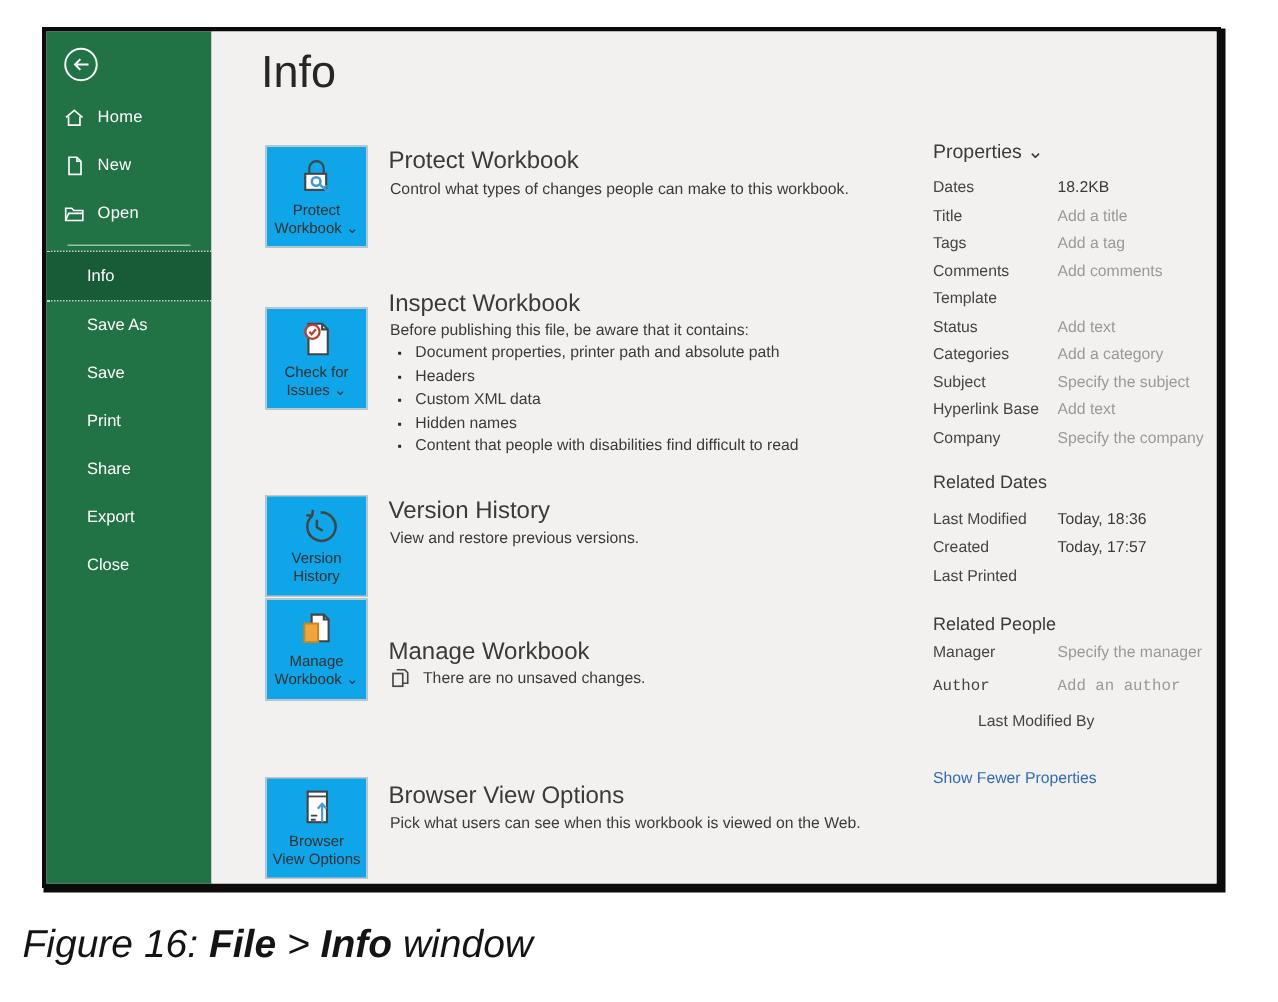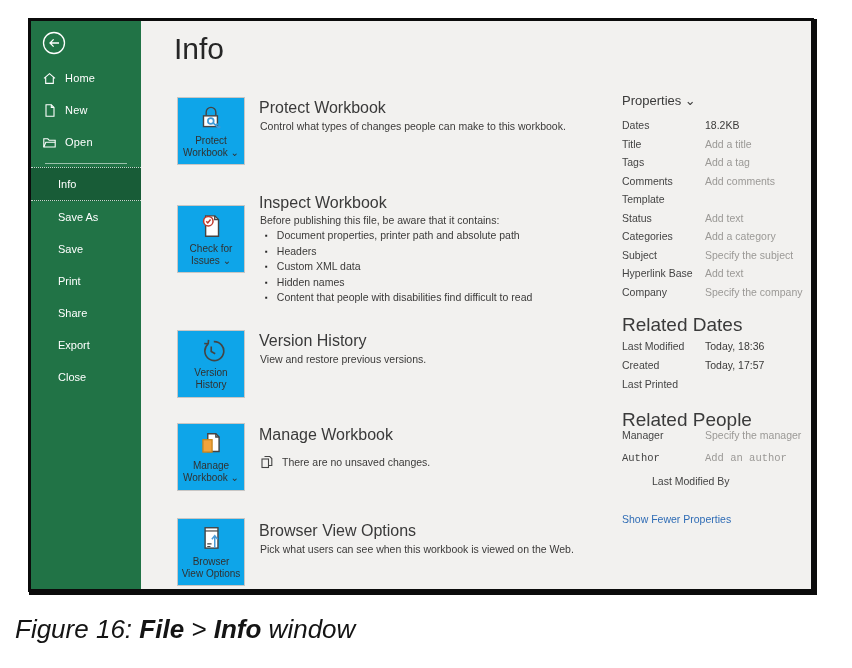--- a/index.html
+++ b/index.html
@@ -40,33 +40,33 @@
 
   .sec-head { position:absolute; left:118px; font-size:16px; color:#3a3a3a;
               font-weight:400; }
   .sec-desc { position:absolute; left:119px; font-size:10.5px; color:#3b3a39; }
 
   .bullet-row { position:absolute; left:124px; display:flex; font-size:10.5px;
                 color:#3b3a39; }
   .bullet-row .bm { font-size:8px; margin-right:9px; line-height:13px; color:#262626; }
 
   .status-row { position:absolute; left:119px; display:flex; align-items:center;
-                gap:8px; font-size:10.5px; color:#3b3a39;margin-top:10px; }
+                gap:8px; font-size:10.5px; color:#3b3a39; }
 
   
   .props { position:absolute; left:479px; top:0; width:197px; height:574px;
            font-size:10.5px; color:#3b3a39; }
   .props-header { position:absolute; left:2px; top:72px; font-size:13px;
                   color:#3a3a3a; cursor:pointer; }
   .prow { position:absolute; left:2px; width:193px; height:18.5px;
           display:flex; align-items:center; }
   .prow .pl { width:83px; flex:0 0 83px; color:#444444; }
   .prow .pv { color:#3b3a39; }
   .prow .pv.ph { color:#9b9996; cursor:text; }
-  .group-head { position:absolute; left:2px; font-size:19px; color:#3a3a3a; }
+  .group-head { position:absolute; left:2px; font-size:12px; color:#3a3a3a; }
   .link { position:absolute; left:2px; font-size:10.5px; color:#2f6cb5;
           cursor:pointer; }
 
   
   .caption { position:absolute; left:15px; top:614px; font-size:26px;
              font-style:italic; color:#141414; white-space:pre-wrap; }
   .caption b { font-weight:bold; }
 </style>
 </head>
 <body>
@@ -189,21 +189,21 @@
       <svg viewBox="0 0 24 24" width="28" height="28">
         <path d="M9.6 5.9 A 8.1 8.1 0 1 0 14.4 4.0" fill="none" stroke="#444444" stroke-width="1.4"></path>
         <path d="M9.6 5.9 l-3.4 -0.3 M9.6 5.9 l0.3 -3.4" fill="none" stroke="#444444" stroke-width="1.4"></path>
         <path d="M12.2 8.2 V12.4 L15.6 14.4" fill="none" stroke="#444444" stroke-width="1.4"></path>
       </svg>
       <span class="blabel">Version History</span>
     </div>
     <div class="sec-head" style="top:311px;">Version History</div>
     <div class="sec-desc" style="top:332px;">View and restore previous versions.</div>
 
-    <div class="big-btn" style="top:402px;">
+    <div class="big-btn" style="top:378px;">
       <svg viewBox="0 0 26 26" width="28" height="28">
         <path d="M10 3.5 H17.5 L20.5 6.5 V20 H10 Z" fill="#ffffff" stroke="#444444" stroke-width="1.3"></path>
         <path d="M17.5 3.5 V6.5 H20.5" fill="none" stroke="#444444" stroke-width="1.3"></path>
         <rect x="5.5" y="9" width="8.5" height="11.5" fill="#f2a33c" stroke="#c8861e" stroke-width="1.2"></rect>
       </svg>
       <span class="blabel">Manage Workbook ⌄</span>
     </div>
     <div class="sec-head" style="top:405px;">Manage Workbook</div>
     <div class="status-row" style="top:424px;">
       <svg viewBox="0 0 14 14" width="14" height="14">

